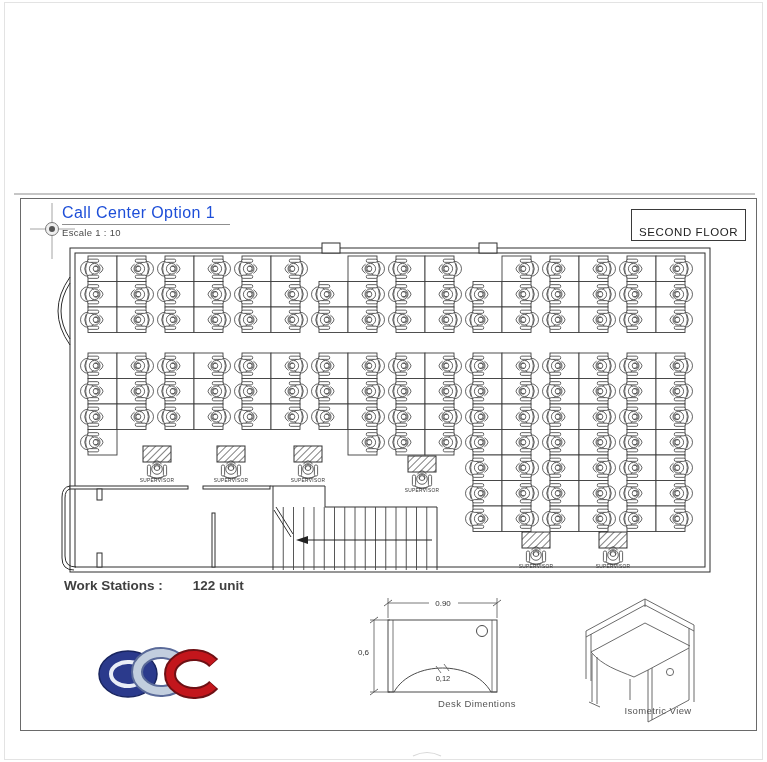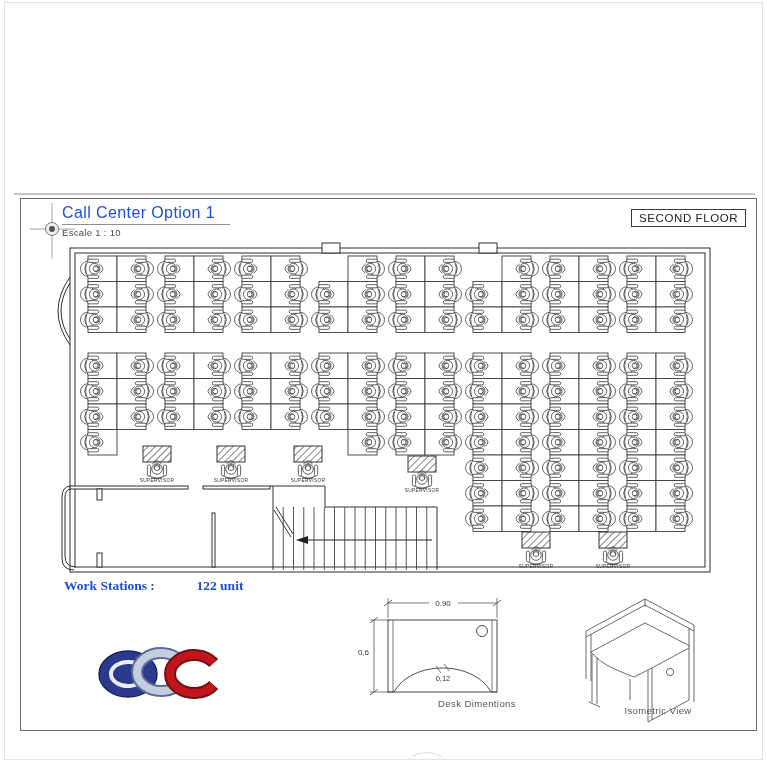--- a/index.html
+++ b/index.html
@@ -9,23 +9,23 @@
   }
   .outer-border{position:absolute;left:4px;top:2px;right:4px;bottom:2px;border:1px solid #e3e3e3;}
   .shadow-line{position:absolute;left:14px;top:193px;width:741px;height:2px;background:#c6c6c6;}
   .sheet-frame{position:absolute;left:20px;top:198px;width:735px;height:531px;border:1px solid #6a6a6a;background:transparent;}
   .titleblock{position:absolute;left:62px;top:204px;}
   .drawing-title{font-size:16px;color:#1d4ed8;letter-spacing:.4px;white-space:nowrap;}
   .title-underline{width:168px;height:1px;background:#8f8f8f;margin-top:2px;}
   .drawing-scale{font-size:9.5px;color:#4a4a4a;margin-top:2px;letter-spacing:.3px;}
   .floor-label{
     position:absolute;left:631px;top:209px;border:1px solid #3a3a3a;background:#fff;
-    padding:2px 7px 2px 7px;font-size:11.5px;color:#222;letter-spacing:.6px;white-space:nowrap;
+    padding:16px 7px 2px 7px;font-size:11.5px;color:#222;letter-spacing:.6px;white-space:nowrap;
   }
-  .legend{position:absolute;left:64px;top:577px;color:#1d4ed8;font-weight:bold;font-size:13.5px;font-family:Liberation Serif, serif;}
+  .legend{position:absolute;left:64px;top:577px;color:#404040;font-weight:bold;font-size:13.5px;}
   .legend-row{height:17px;line-height:17px;white-space:nowrap;}
   .legend-row .l{display:inline-block;width:102px;}
   .legend-row .v{display:inline-block;width:74px;text-align:right;}
   #plan-svg{position:absolute;left:0;top:0;pointer-events:none;}
 </style>
 </head>
 <body>
 
 <div class="outer-border"></div>
 <div class="shadow-line"></div>

